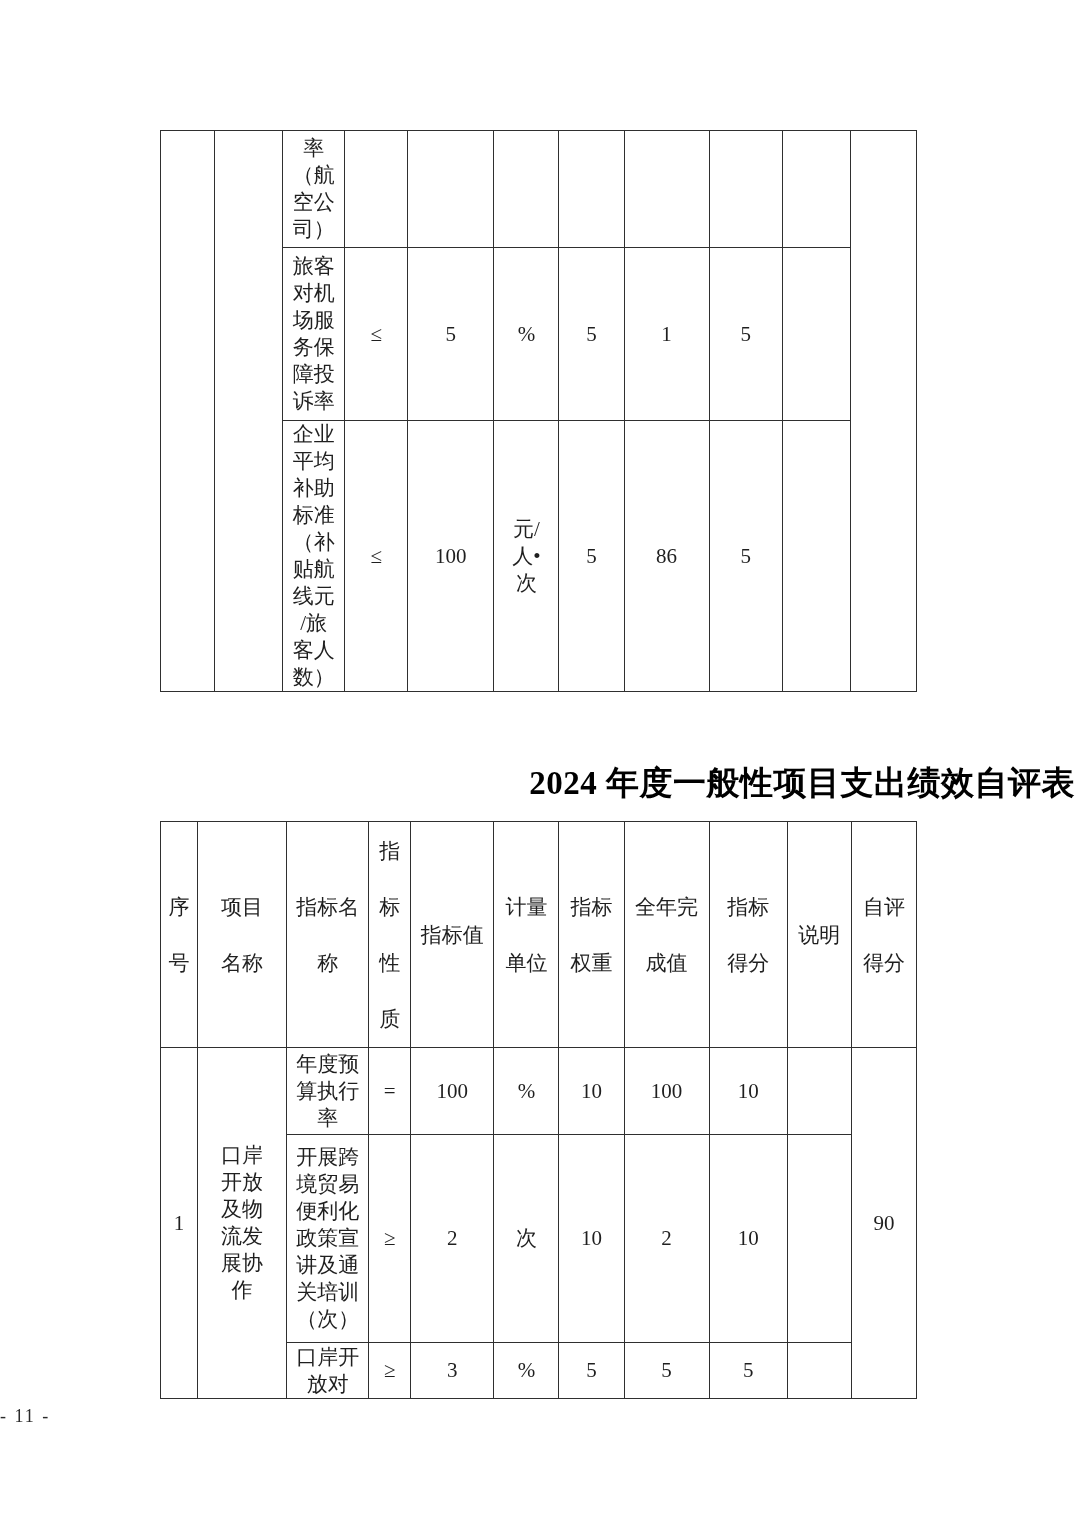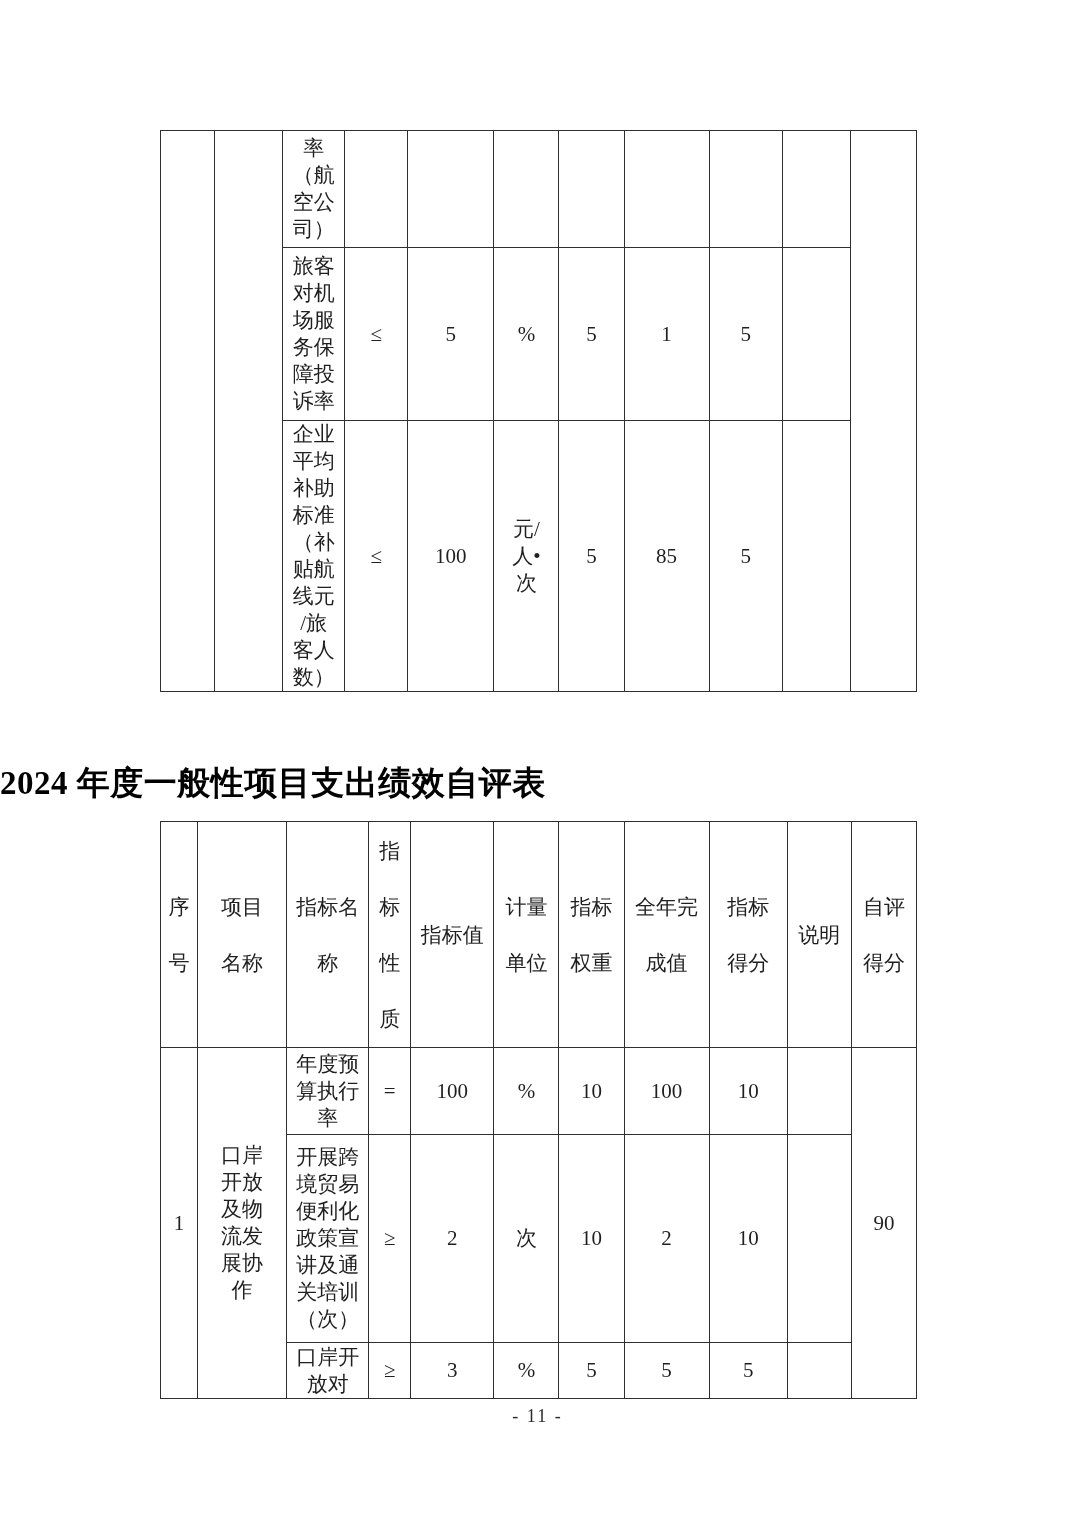--- a/index.html
+++ b/index.html
@@ -9,25 +9,25 @@
   }
   table.sheet{
     position:absolute;border-collapse:collapse;table-layout:fixed;
   }
   table.sheet td{
     border:1px solid #2f2f2f;text-align:center;vertical-align:middle;
     white-space:pre-line;font-size:21px;line-height:27px;padding:0;overflow:hidden;
   }
   table.t2 td.hdr{line-height:56px;}
   .doc-title{
-    position:absolute;top:761px;left:0;width:100%;text-align:left;
+    position:absolute;top:761px;left:0;width:100%;text-align:right;
     font-size:33px;line-height:44px;font-weight:bold;color:#000;letter-spacing:0.5px;margin:0;
   }
   .page-number{
-    position:absolute;top:1404px;left:0;width:100%;text-align:center;
+    position:absolute;top:1404px;left:0;width:100%;
     font-size:18px;line-height:24px;color:#2a2a2a;letter-spacing:2px;
   }
 </style>
 </head>
 <body>
 
 <div class="page">
 
   <table class="sheet t1" style="left:160px;top:130px;width:757px;">
     <colgroup>
@@ -85,21 +85,21 @@
 线元
 /旅
 客人
 数）</td>
         <td>≤</td>
         <td>100</td>
         <td>元/
 人•
 次</td>
         <td>5</td>
-        <td>85</td>
+        <td>86</td>
         <td>5</td>
         <td></td>
       </tr>
     </tbody>
   </table>
 
   <h1 class="doc-title">2024 年度一般性项目支出绩效自评表</h1>
 
   <table class="sheet t2" style="left:160px;top:821px;width:757px;">
     <colgroup>

